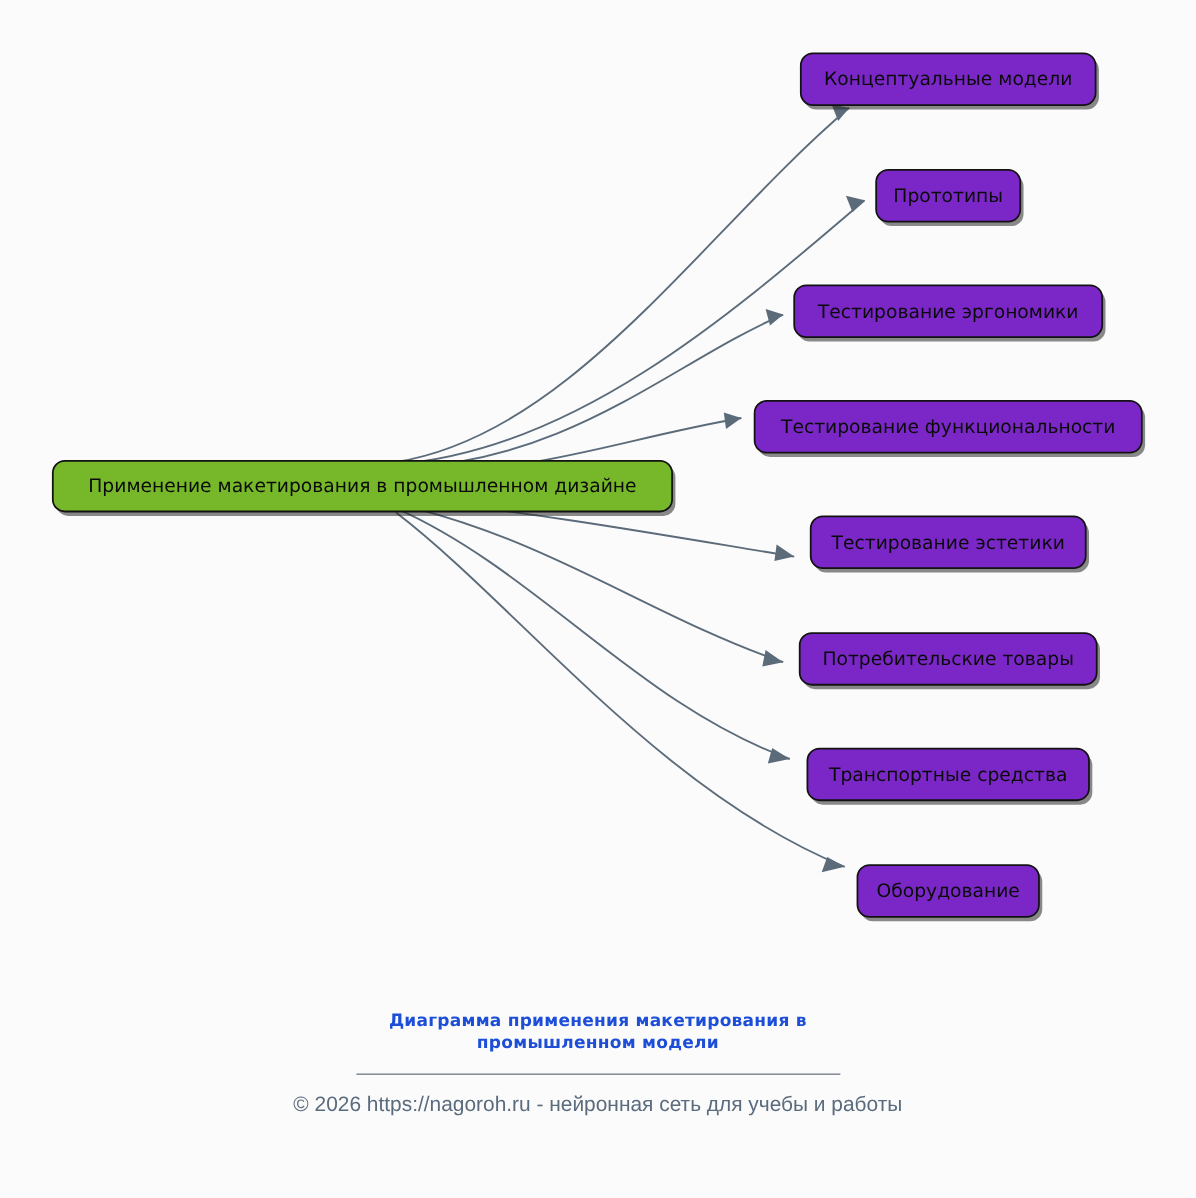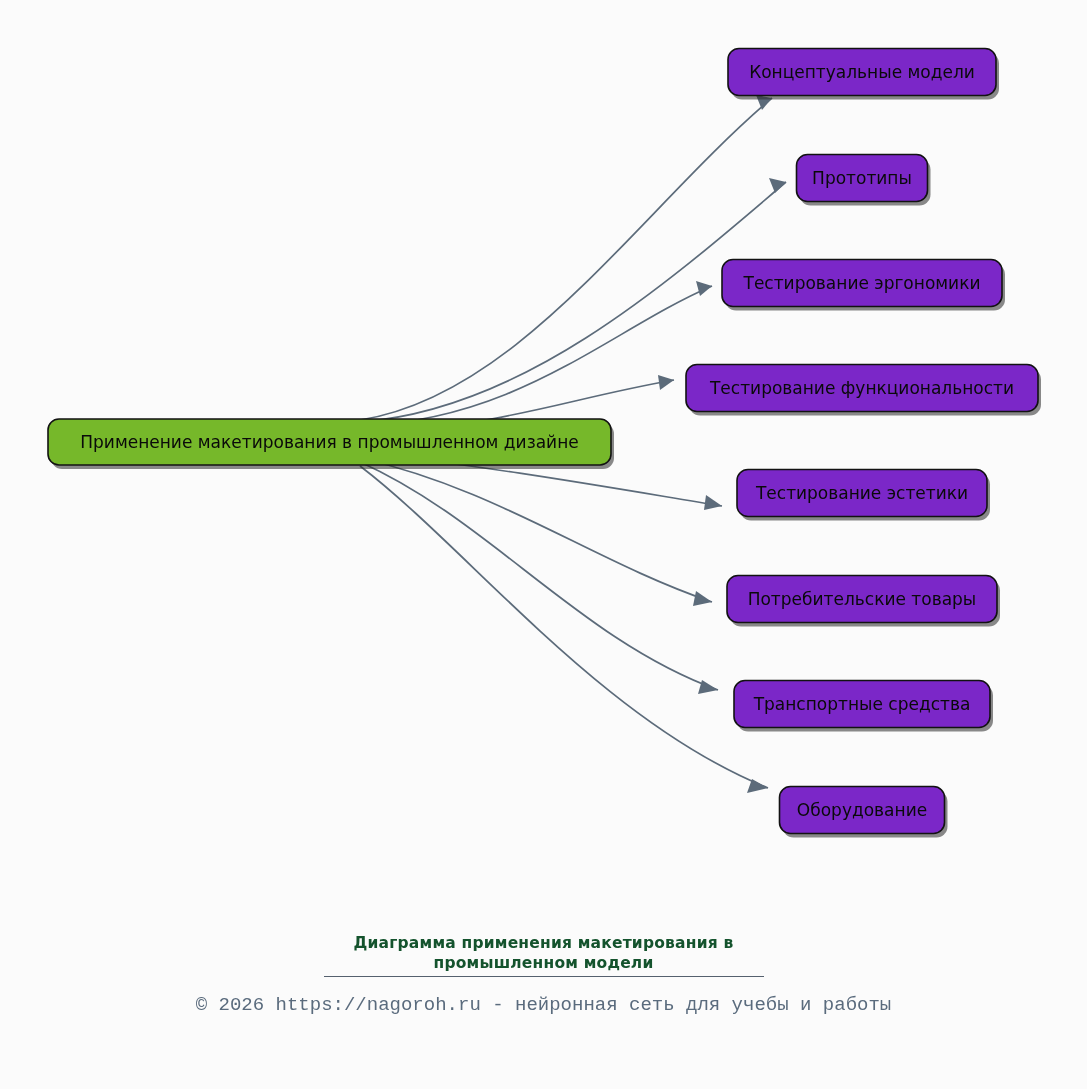--- a/index.html
+++ b/index.html
@@ -65,37 +65,36 @@
     position: absolute;
     left: 0;
     width: 1087px;
     text-align: center;
   }
   #footer-title {
     top: 918px;
     font-family: "DejaVu Sans", sans-serif;
     font-size: 15.5px;
     font-weight: bold;
-    color: #14532d;
+    color: #1d4ed8;
     line-height: 20px;
     letter-spacing: 0.2px;
-    margin-top: 15px;
   }
   #footer-rule-wrap {
     top: 962px;
   }
   #footer-rule {
     display: inline-block;
     width: 440px;
     height: 0;
     border-top: 1.4px solid #55606e;
   }
   #footer-copyright {
     top: 992px;
-    font-family: Liberation Mono, monospace;
+    font-family: Liberation Sans, sans-serif;
     font-size: 19px;
     color: #5a6b7d;
     line-height: 26px;
   }
 </style>
 </head>
 <body>
 
 <div id="canvas">
 

